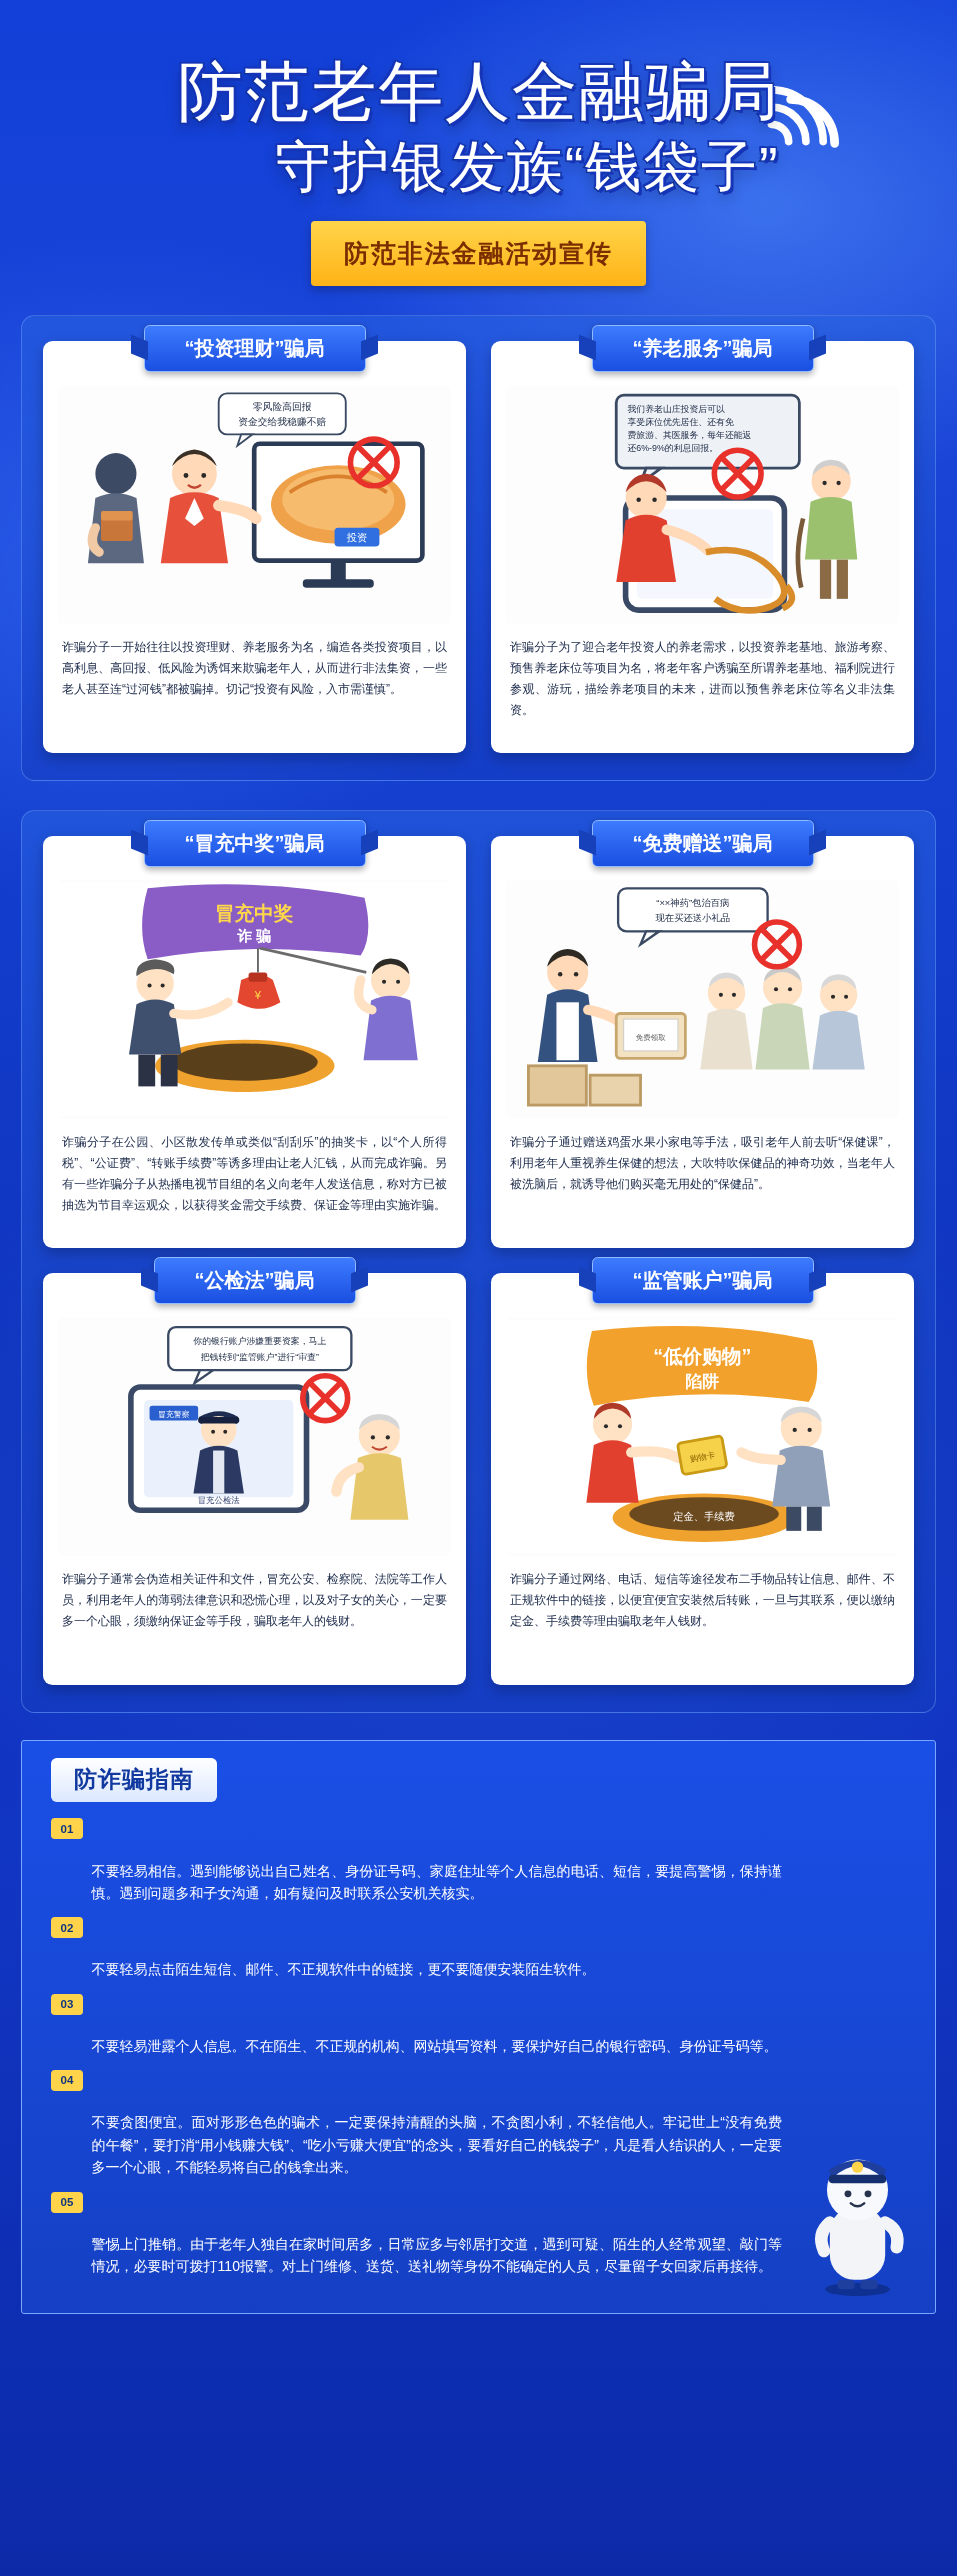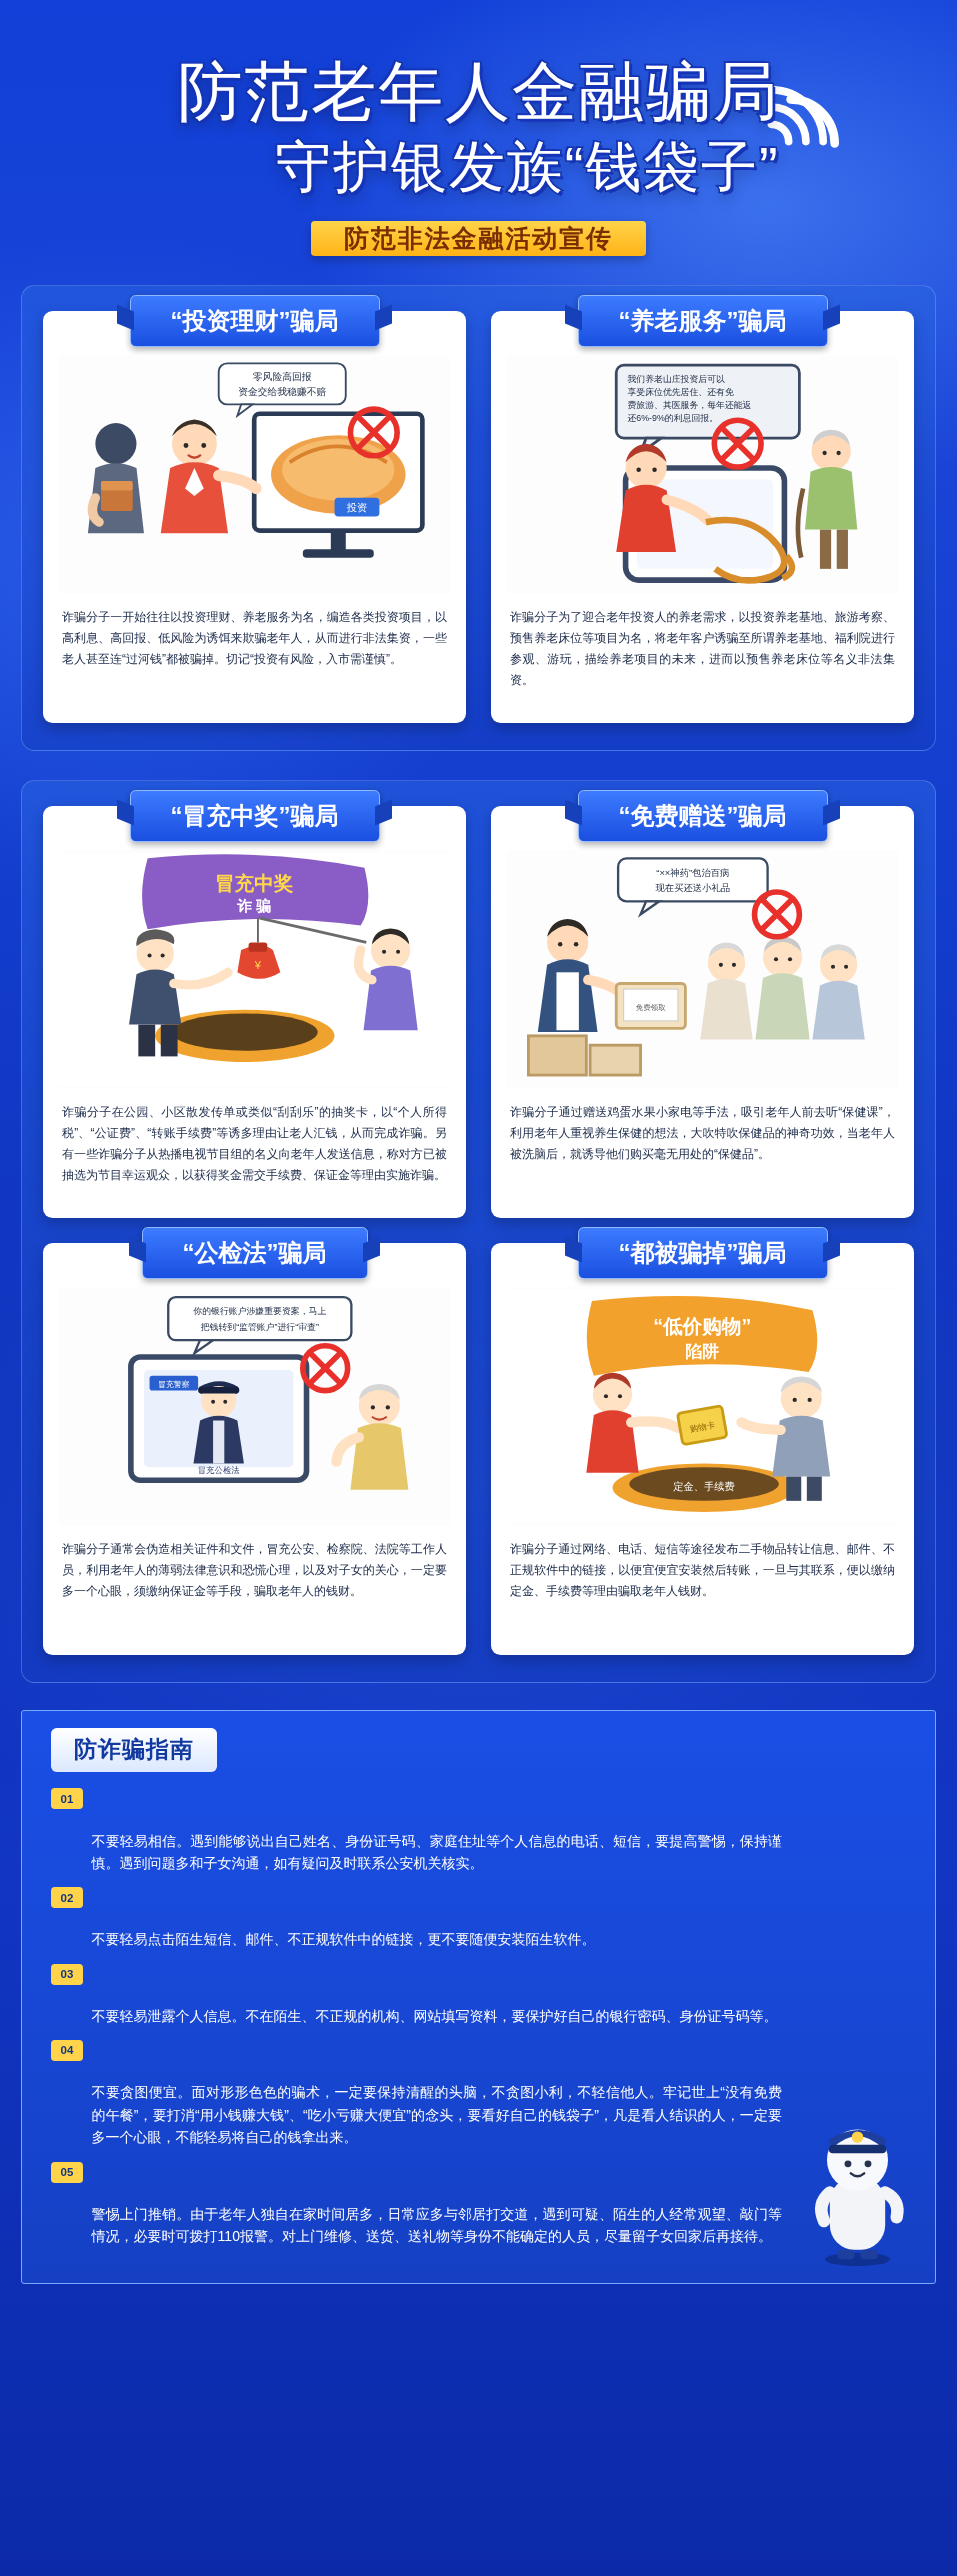--- a/index.html
+++ b/index.html
@@ -43,21 +43,21 @@
   .title1 { font-size: 65px; line-height: 1.12; }
   .title2 { font-size: 56px; line-height: 1.2; margin-top: 3.8px; text-align: right; }
   .ribbon {
     margin: 21px auto 0;
     display: inline-block;
     position: relative;
     background: linear-gradient(180deg,#ffd44a,#ffb316);
     color: #7a2d00;
     font-size: 25px;
     font-weight: bold;
-    padding: 1px 33px;
+    padding: 16px 33px;
     border-radius: 3.8px;
     letter-spacing: 1.9px;
     box-shadow: 0 3.8px 9.6px rgba(0,0,0,0.25);
   }
   .ribbon::before, .ribbon::after {
     content: "";
     position: absolute; top: 9.6px;
     width: 25px; height: 25px;
     background: #e08a00;
     transform: rotate(45deg);
@@ -87,21 +87,21 @@
     padding: 44px 15.3px 17px;
     box-shadow: 0 5.7px 13.4px rgba(0,0,0,0.22);
     min-height: 412px;
   }
   .card-tab {
     position: absolute;
     top: -15.3px; left: 50%;
     transform: translateX(-50%);
     background: linear-gradient(180deg,#3d7bff,#1a4fe0);
     color: #fff;
-    font-size: 24px;
+    font-size: 20px;
     font-weight: bold;
     padding: 8.6px 40px;
     border-radius: 5.7px;
     white-space: nowrap;
     box-shadow: 0 2.9px 6.7px rgba(0,0,0,0.3);
     border: 1.9px solid #8fbaff;
   }
   .card-tab::before, .card-tab::after {
     content: "";
     position: absolute;
@@ -440,21 +440,21 @@
               <circle cx="286" cy="84" r="24" fill="none" stroke="#e8312a" stroke-width="6"></circle>
               <line x1="269" y1="67" x2="303" y2="101" stroke="#e8312a" stroke-width="6"></line>
               <line x1="303" y1="67" x2="269" y2="101" stroke="#e8312a" stroke-width="6"></line>
             </g>
           </svg>
         </div>
         <p class="card-text">诈骗分子通常会伪造相关证件和文件，冒充公安、检察院、法院等工作人员，利用老年人的薄弱法律意识和恐慌心理，以及对子女的关心，一定要多一个心眼，须缴纳保证金等手段，骗取老年人的钱财。</p>
       </div>
 
       <div class="card">
-        <div class="card-tab">“都被骗掉”骗局</div>
+        <div class="card-tab">“监管账户”骗局</div>
         <div class="illus">
           <svg width="100%" height="100%" viewBox="0 0 420 250" preserveAspectRatio="xMidYMid meet">
             <rect x="0" y="0" width="420" height="250" fill="#ffffff"></rect>
 
             <path d="M92 12 q124 -14 236 10 q12 42 -4 66 q-118 -18 -230 4 q-14 -36 -2 -80z" fill="#f2a12c"></path>
             <text x="210" y="46" font-size="21" font-weight="bold" fill="#ffffff" text-anchor="middle" font-family="Liberation Sans">“低价购物”</text>
             <text x="210" y="72" font-size="18" font-weight="bold" fill="#ffffff" text-anchor="middle" font-family="Liberation Sans">陷阱</text>
 
             <ellipse cx="212" cy="212" rx="98" ry="26" fill="#f0a22e"></ellipse>
             <ellipse cx="212" cy="208" rx="80" ry="18" fill="#6b4a20"></ellipse>

